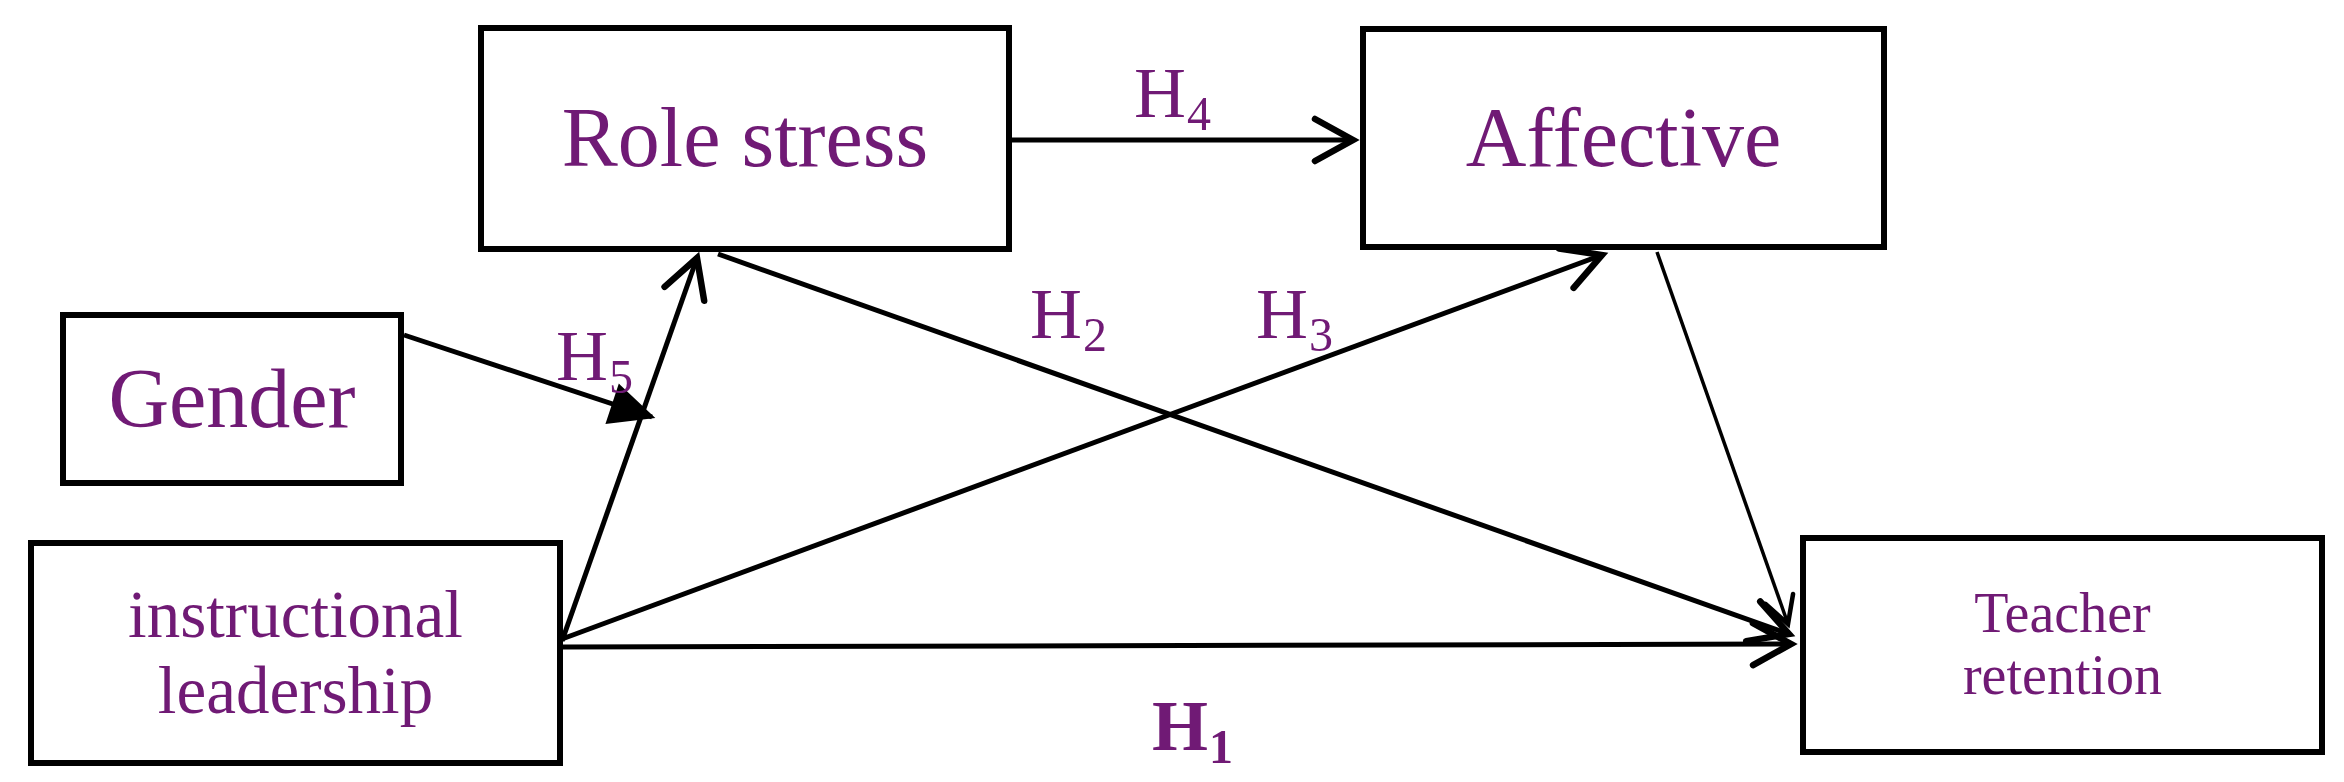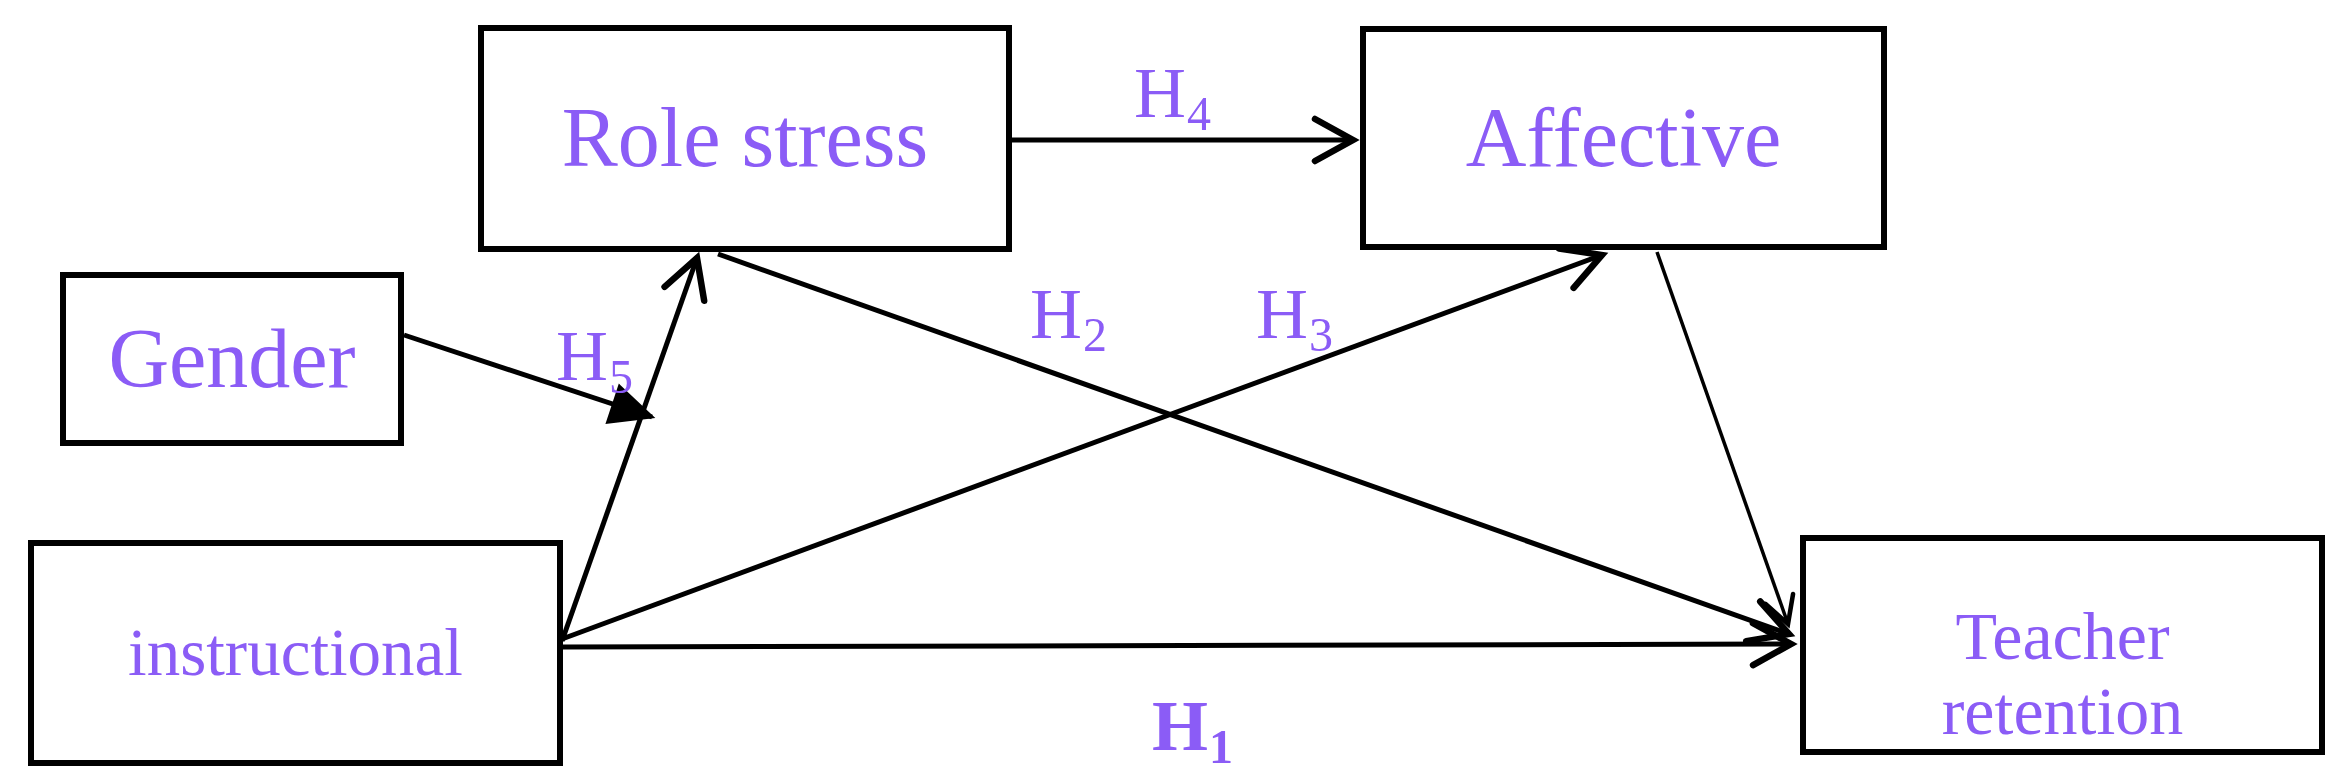--- a/index.html
+++ b/index.html
@@ -1,21 +1,21 @@
 <!DOCTYPE html>
 <html><head>
 <meta charset="utf-8">
 <style>
   html, body { margin: 0; padding: 0; background: #ffffff; }
   .canvas {
     position: relative;
     width: 2344px;
     height: 782px;
     background: #ffffff;
-    color: #8b5cf6;
+    color: #701a75;
     font-family: "Liberation Serif", "DejaVu Serif", serif;
     overflow: hidden;
   }
   .edges-layer {
     position: absolute;
     left: 0; top: 0;
     width: 2344px; height: 782px;
   }
   .node {
     position: absolute;
@@ -24,23 +24,23 @@
     background: #ffffff;
     display: flex;
     align-items: center;
     justify-content: center;
     text-align: center;
   }
   .node-lines { width: 100%; }
   .node-line { white-space: nowrap; }
   .node--role_stress   { font-size: 84px; line-height: 1.1; }
   .node--affective_commitment { font-size: 84px; line-height: 1.14; }
-  .node--gender        { font-size: 84px; line-height: 1.1; }
+  .node--gender        { font-size: 84px; line-height: 1.1; margin-top: 40px; }
   .node--principals_instructional_leadership { font-size: 67px; line-height: 1.13; }
-  .node--teacher_retention { font-size: 68px; line-height: 1.1; align-items: flex-end; }
+  .node--teacher_retention { font-size: 56px; line-height: 1.1; }
   .hlabel {
     position: absolute;
     transform: translate(-50%, -50%);
     font-size: 72px;
     line-height: 1;
     white-space: nowrap;
   }
   .hlabel .h-sub {
     font-size: 48px;
     position: relative;
@@ -83,20 +83,21 @@
         </div>
       </div>
       <div class="node node--gender" style="left: 60px; top: 272px; width: 344px; height: 174px;">
         <div class="node-lines">
           <div class="node-line">Gender</div>
         </div>
       </div>
       <div class="node node--principals_instructional_leadership" style="left: 28px; top: 540px; width: 535px; height: 226px;">
         <div class="node-lines">
           <div class="node-line">instructional</div>
+          <div class="node-line">leadership</div>
         </div>
       </div>
       <div class="node node--teacher_retention" style="left: 1800px; top: 535px; width: 525px; height: 220px;">
         <div class="node-lines">
           <div class="node-line">Teacher</div>
           <div class="node-line">retention</div>
         </div>
       </div>
     </div>
   <div id="labels-layer">

